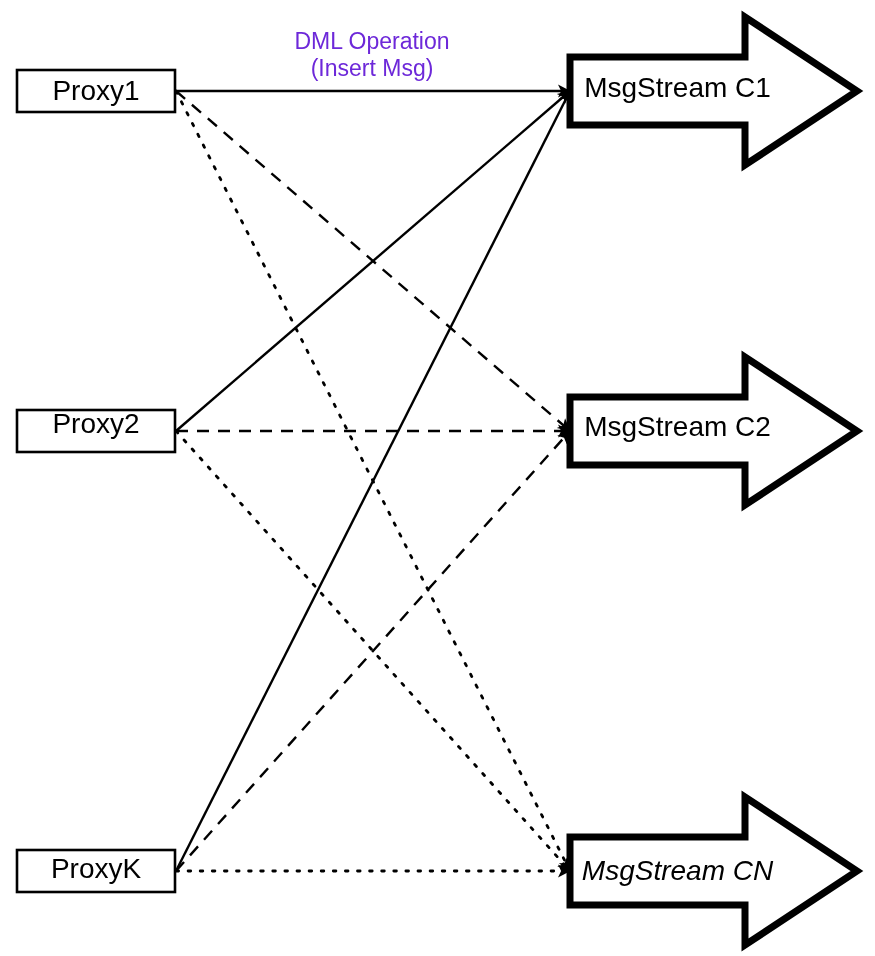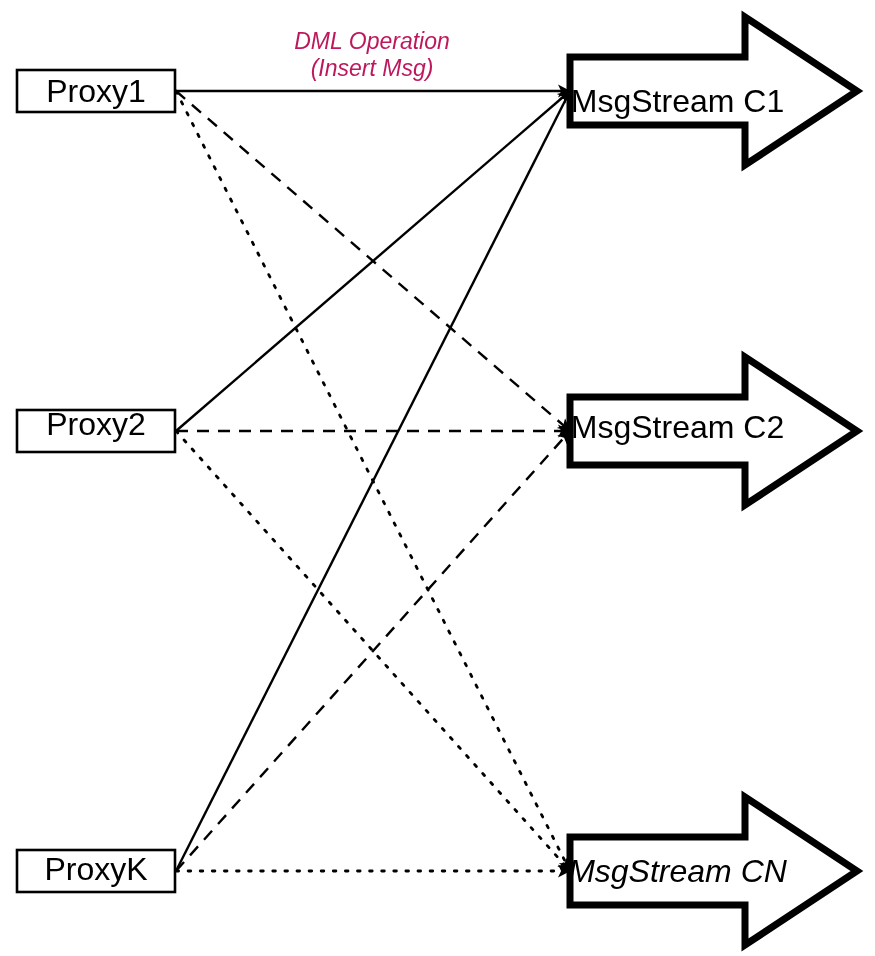--- a/index.html
+++ b/index.html
@@ -2,27 +2,27 @@
 <html><head>
 <meta charset="utf-8">
 <style>
   html,body{margin:0;padding:0;background:#ffffff;}
   body{width:875px;height:956px;position:relative;overflow:hidden;
        font-family:"Liberation Sans",sans-serif;color:#000;}
   #stage{position:absolute;left:0;top:0;width:875px;height:956px;}
   svg.layer{position:absolute;left:0;top:0;width:875px;height:956px;}
   .nodelabel{
     position:absolute;display:flex;align-items:center;justify-content:center;
-    font-size:32px;line-height:1;color:#000;white-space:nowrap;
+    font-size:28px;line-height:1;color:#000;white-space:nowrap;
     pointer-events:none;
     border-radius:20px;
   }
   .edgelabel{
     position:absolute;text-align:center;font-size:23px;line-height:1.18;
-    color:#be185d;white-space:nowrap;pointer-events:none;font-style:italic;
+    color:#6d28d9;white-space:nowrap;pointer-events:none;
   }
 </style>
 </head>
 <body>
 
 <div id="stage">
 
   <svg class="layer" viewBox="0 0 875 956">
     <defs>
       <marker id="solidhead" markerWidth="14" markerHeight="14" refX="12.5" refY="7" orient="auto" markerUnits="userSpaceOnUse">
@@ -48,21 +48,21 @@
         <polygon points="570,57 745,57 745,17 857,91 745,165 745,125 570,125" fill="#ffffff" stroke="#000000" stroke-width="7" stroke-linejoin="miter"></polygon>
         <polygon points="570,397 745,397 745,357 857,431 745,505 745,465 570,465" fill="#ffffff" stroke="#000000" stroke-width="7" stroke-linejoin="miter"></polygon>
         <polygon points="570,837 745,837 745,797 857,871 745,945 745,905 570,905" fill="#ffffff" stroke="#000000" stroke-width="7" stroke-linejoin="miter"></polygon>
       </g>
   </svg>
 
   <div id="labels-group">
       <div class="nodelabel" style="left: 16px; top: 69px; width: 160px; height: 44px;">Proxy1</div>
       <div class="nodelabel" style="left: 16px; top: 409px; width: 160px; height: 30px;">Proxy2</div>
       <div class="nodelabel" style="left: 16px; top: 849px; width: 160px; height: 40px;">ProxyK</div>
-      <div class="nodelabel" style="left: 570px; top: 67px; width: 215px; height: 68px;">MsgStream C1</div>
+      <div class="nodelabel" style="left: 570px; top: 54px; width: 215px; height: 68px;">MsgStream C1</div>
       <div class="nodelabel" style="left: 570px; top: 393px; width: 215px; height: 68px;">MsgStream C2</div>
       <div class="nodelabel" style="left: 570px; top: 837px; width: 215px; height: 68px; font-style: italic;">MsgStream CN</div>
     </div>
 
   <div class="edgelabel" id="edge-label" style="left: 212px; top: 28px; width: 320px;">
     <div>DML Operation</div>
     <div>(Insert Msg)</div>
   </div>
 
 </div>

